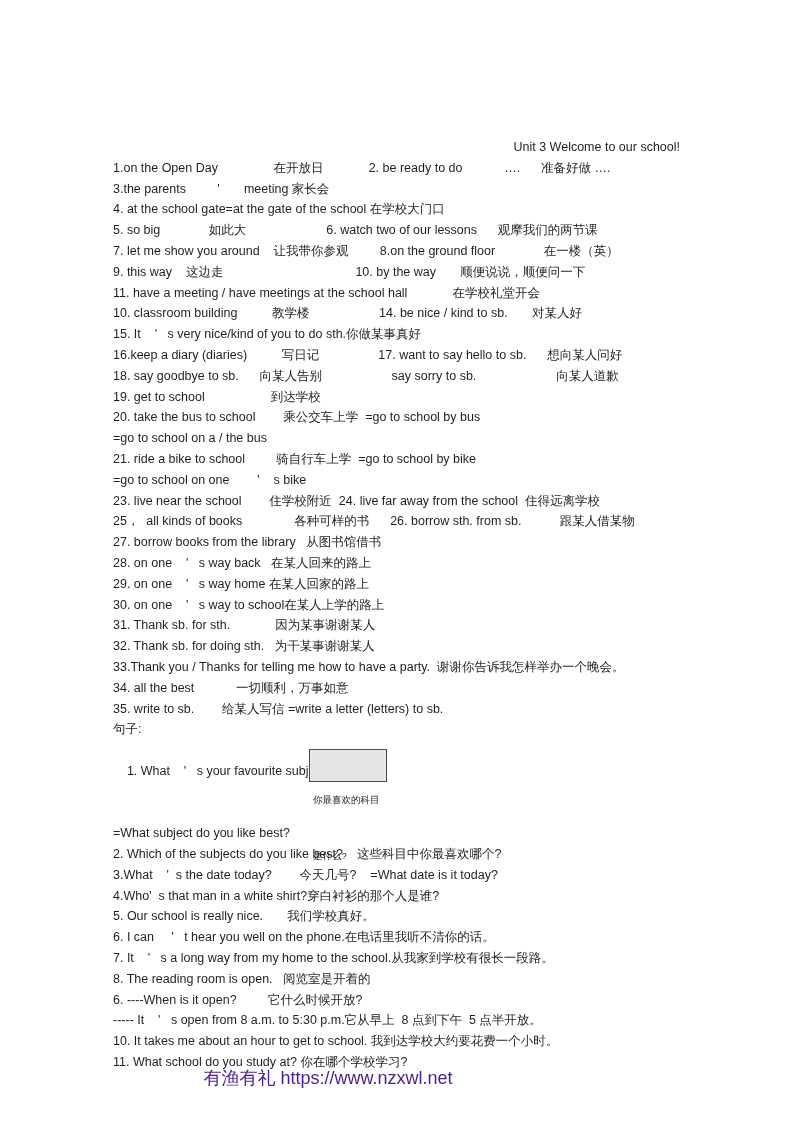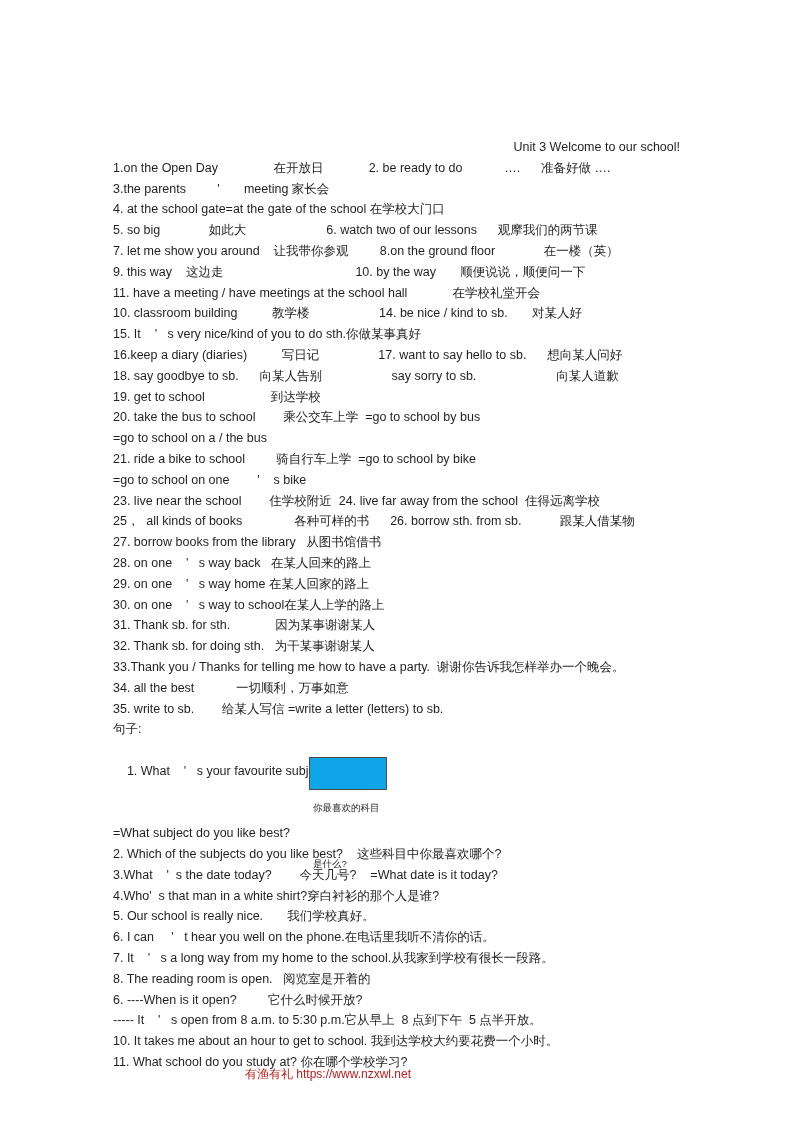--- a/index.html
+++ b/index.html
@@ -29,42 +29,42 @@
   }
   .ln {
     font-size: 12.5px;
     line-height: 20.8px;
     white-space: pre;
     position: relative;
   }
   .callout {
     position: absolute;
     left: 196px;
-    top: 17px;
+    top: 9px;
     width: 78px;
     height: 33px;
     box-sizing: border-box;
     border: 1px solid #4a4a4a;
-    background: #0ea5e9;
+    background: #e5e5e5;
     padding: 1px 21px 0 3px;
     z-index: 2;
   }
   .callout div {
     font-size: 9.5px;
     line-height: 14.5px;
     white-space: nowrap;
   }
   .footer {
     position: absolute;
     top: 1066px;
     left: 0;
     width: 656px;
     text-align: center;
-    font-size: 12px;
-    color: #b91c1c;
+    font-size: 18px;
+    color: #4c1d95;
     white-space: pre;
   }
 </style>
 </head>
 <body>
 
 <div class="page">
   <div class="title">Unit 3 Welcome to our school!</div>
 
   <div class="ln">1.on the Open Day                在开放日             2. be ready to do            ….      准备好做 ….</div>

